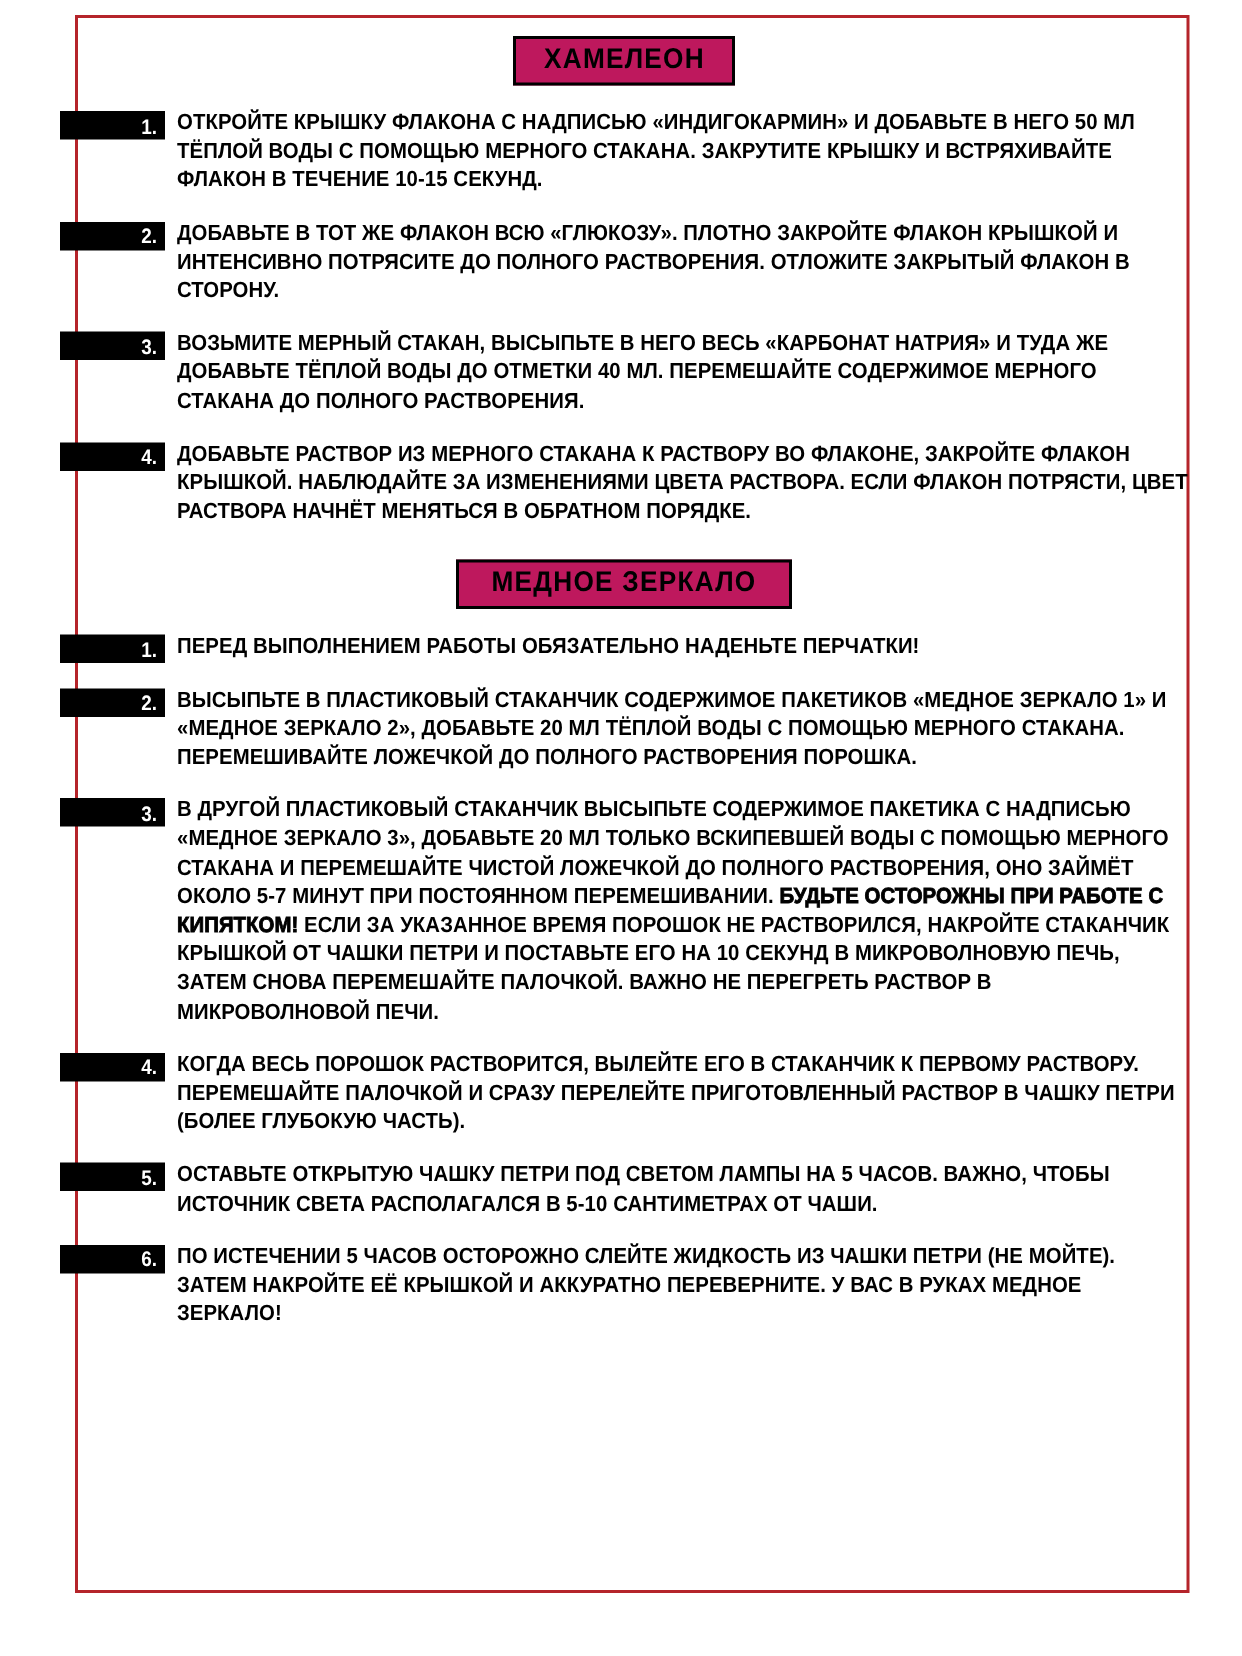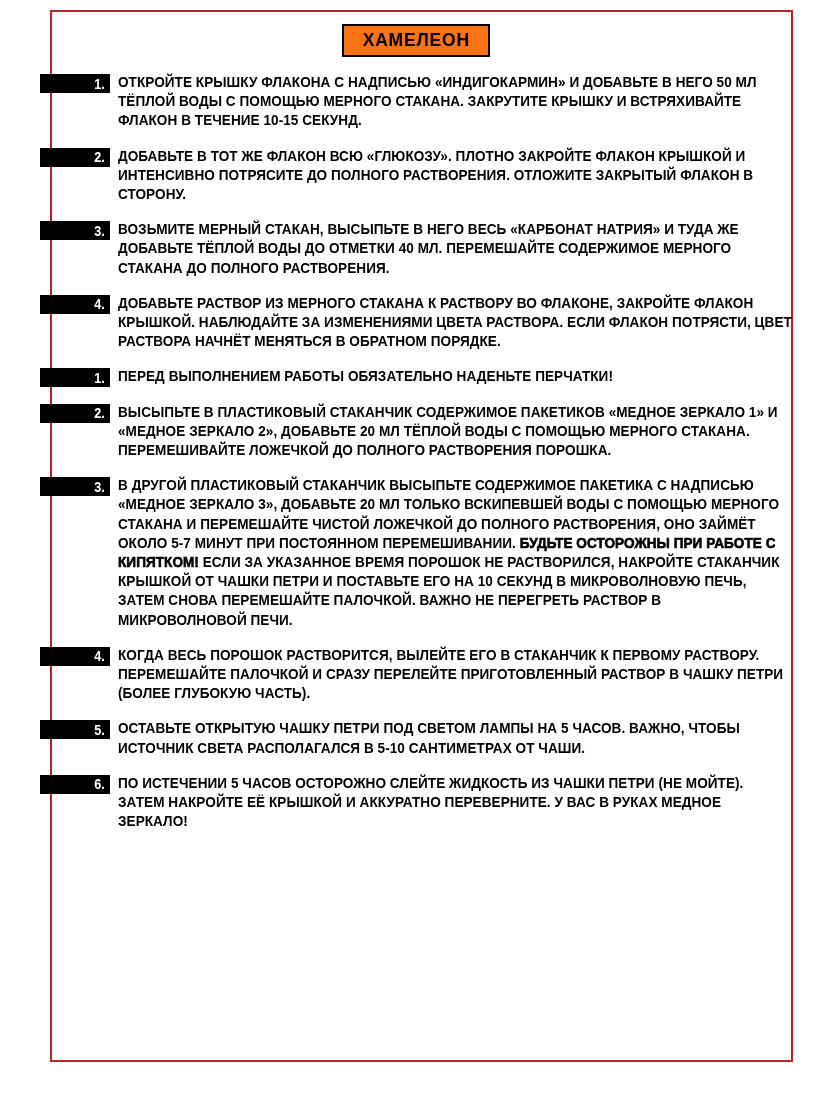--- a/index.html
+++ b/index.html
@@ -40,21 +40,21 @@
   }
 
   
   .section-heading {
     display: flex;
     justify-content: center;
     margin: 0;
   }
   .section-heading-box {
     border: 2px solid #000000;
-    background: #f97316;
+    background: #be185d;
     padding: 4px 14px 5px 14px;
     display: inline-block;
   }
   .section-heading-text {
     font-family: "Liberation Sans Narrow", "Liberation Sans", "DejaVu Sans Condensed", sans-serif;
     font-weight: 700;
     font-size: 19px;
     line-height: 20px;
     letter-spacing: 0.9px;
     color: #000000;
@@ -170,20 +170,25 @@
           <span class="step-number" style="color: rgb(255, 255, 255);">4.</span>
         </div>
         <span class="step-text" style="color: rgb(0, 0, 0);">ДОБАВЬТЕ РАСТВОР ИЗ МЕРНОГО СТАКАНА К РАСТВОРУ ВО ФЛАКОНЕ, ЗАКРОЙТЕ ФЛАКОН КРЫШКОЙ. НАБЛЮДАЙТЕ ЗА ИЗМЕНЕНИЯМИ ЦВЕТА РАСТВОРА. ЕСЛИ ФЛАКОН ПОТРЯСТИ, ЦВЕТ РАСТВОРА НАЧНЁТ МЕНЯТЬСЯ В ОБРАТНОМ ПОРЯДКЕ.</span>
       </div>
 
     </div>
   </div>
 
   <div class="section-block">
 
+    <div class="section-heading second">
+      <div class="section-heading-box">
+        <span class="section-heading-text" style="color: rgb(0, 0, 0);">МЕДНОЕ ЗЕРКАЛО</span>
+      </div>
+    </div>
 
     <div class="steps second-list">
 
       <div class="step">
         <div class="step-badge" style="background: rgb(0, 0, 0);">
           <span class="step-number" style="color: rgb(255, 255, 255);">1.</span>
         </div>
         <span class="step-text" style="color: rgb(0, 0, 0);">ПЕРЕД ВЫПОЛНЕНИЕМ РАБОТЫ ОБЯЗАТЕЛЬНО НАДЕНЬТЕ ПЕРЧАТКИ!</span>
       </div>
 

